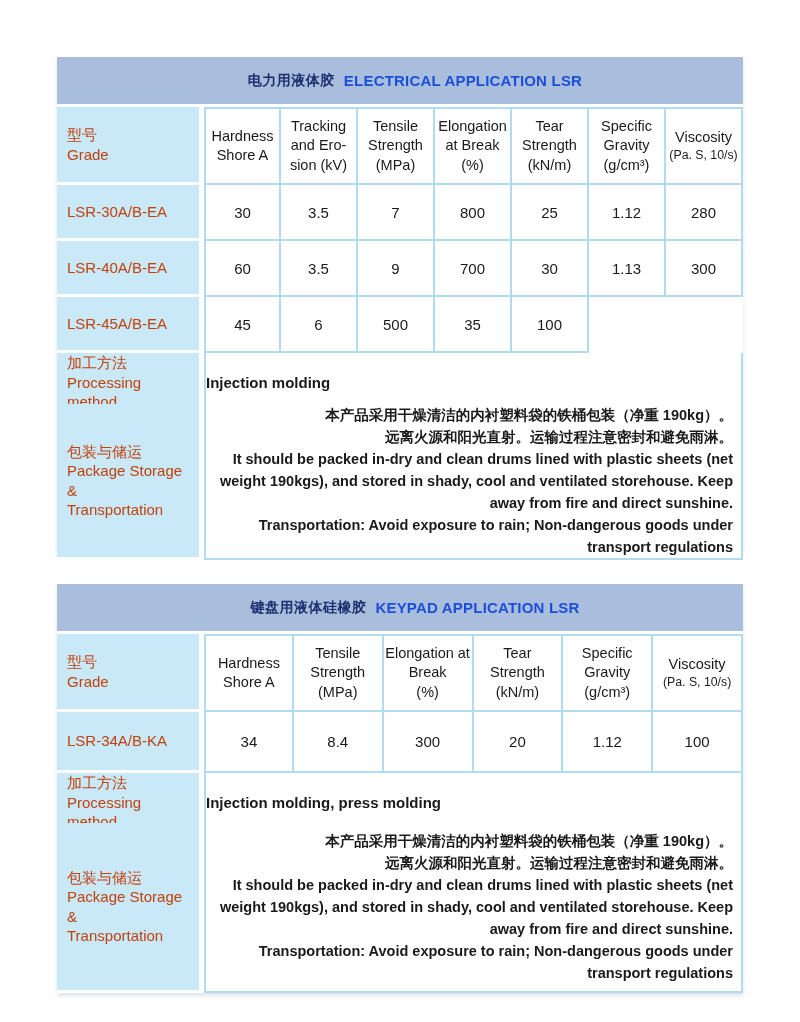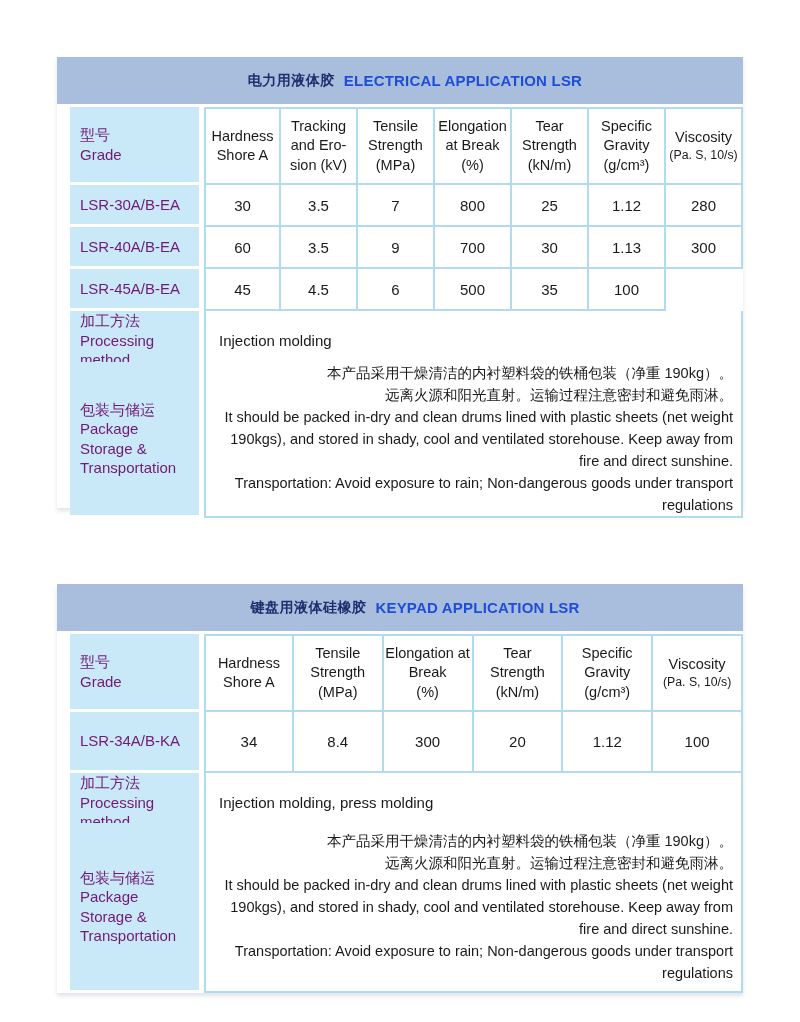--- a/index.html
+++ b/index.html
@@ -21,35 +21,35 @@
 
   .cell { background: #ffffff; border-right: 2px solid #b2dbf0; border-bottom: 2px solid #b2dbf0;
           display: flex; flex-direction: column; align-items: center; justify-content: center;
           text-align: center; color: #1a1a1a; font-size: 15px; }
   .first-data { border-left: 2px solid #b2dbf0; }
   .header-row .cell { border-top: 2px solid #b2dbf0; }
 
   .label-cell { background: #c9e8f8; border-right: 5px solid #ffffff; border-bottom: 3px solid #ffffff;
                 display: flex; align-items: center; justify-content: flex-start; text-align: left;
                 padding-left: 10px; padding-right: 4px; font-size: 15px; line-height: 1.3;
-                color: #701a75; white-space: pre-line; margin-left: 13px; }
+                color: #c2410c; white-space: pre-line; }
 
   .hdr-main { white-space: pre-line; font-size: 14.5px; line-height: 1.33; }
   .hdr-sub { display: block; font-size: 12.3px; line-height: 1.3; }
 
   .header-row { height: 78px; }
-  #table1 .data-row { height: 42px; }
+  #table1 .data-row { height: 56px; }
   #table2 .data-row { height: 61px; }
   #table1 .processing-row { height: 51px; }
   #table2 .processing-row { height: 50px; }
   #table1 .package-row { height: 146px; }
   #table2 .package-row { height: 170px; }
 
   .value-text { white-space: pre-line; }
-  .left-cell { align-items: flex-start; text-align: left; justify-content: center; padding-left: 13px; padding-right: 8px; }
+  .left-cell { align-items: flex-start; text-align: left; justify-content: center; padding-right: 8px; font-weight: bold; }
   .processing-row .cell { font-size: 15px; }
   .package-row .cell { font-size: 14.5px; line-height: 1.52; text-align: right; }
 </style>
 </head>
 <body>
 
 <div class="page">
 
   <section class="spec-table" id="table1">
 
@@ -120,21 +120,20 @@
       <div class="cell">9</div>
       <div class="cell">700</div>
       <div class="cell">30</div>
       <div class="cell">1.13</div>
       <div class="cell">300</div>
     </div>
 
     <div class="grid-row c8 data-row">
       <div class="label-cell">LSR-45A/B-EA</div>
       <div class="cell first-data">45</div>
-      <div class="cell">4.5</div>
       <div class="cell">6</div>
       <div class="cell">500</div>
       <div class="cell">35</div>
       <div class="cell">100</div>
     </div>
 
     <div class="grid-row c2 processing-row">
       <div class="label-cell">加工方法
 Processing method</div>
       <div class="cell first-data left-cell">

